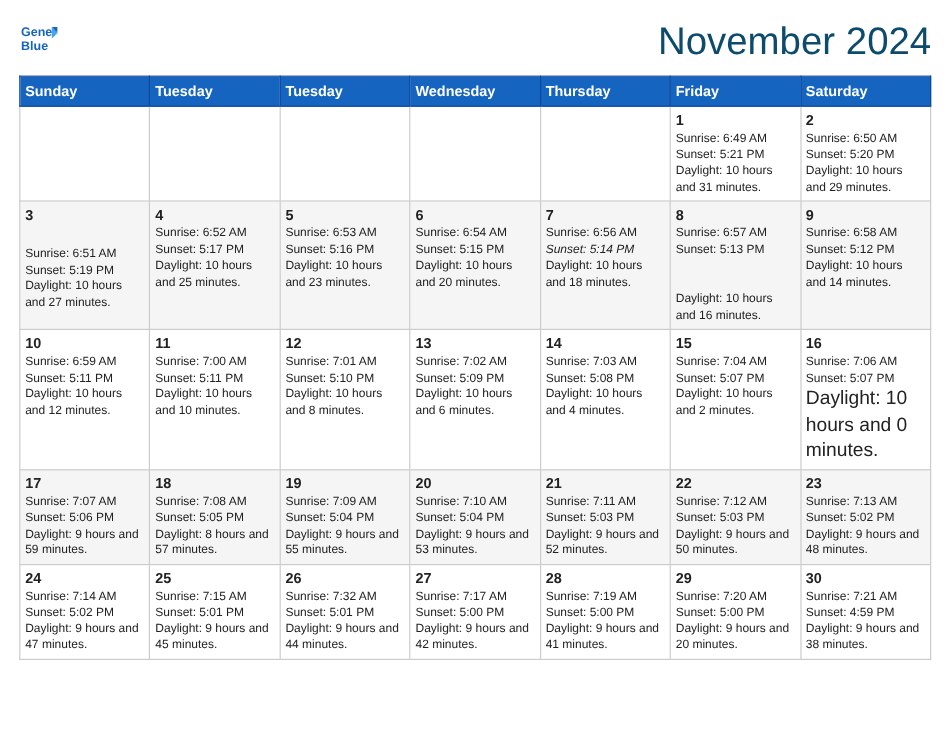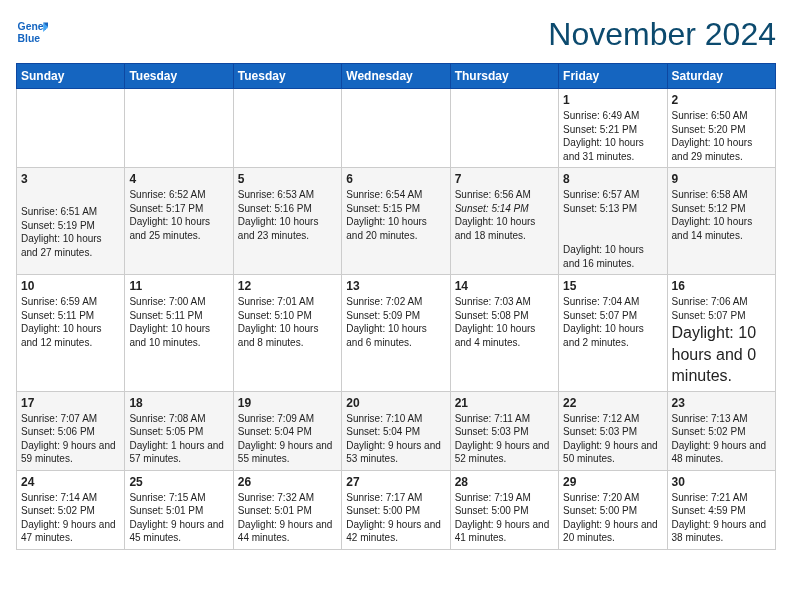--- a/index.html
+++ b/index.html
@@ -215,21 +215,21 @@
         <td>
           <span class="day-num">17</span>
           <div style="font-size: 10px; line-height: 1.35;">Sunrise: 7:07 AM</div>
           <div style="font-size: 10px; line-height: 1.35;">Sunset: 5:06 PM</div>
           <div style="font-size: 10px; line-height: 1.35;">Daylight: 9 hours and 59 minutes.</div>
         </td>
         <td>
           <span class="day-num">18</span>
           <div style="font-size: 10px; line-height: 1.35;">Sunrise: 7:08 AM</div>
           <div style="font-size: 10px; line-height: 1.35;">Sunset: 5:05 PM</div>
-          <div style="font-size: 10px; line-height: 1.35;">Daylight: 1 hours and 57 minutes.</div>
+          <div style="font-size: 10px; line-height: 1.35;">Daylight: 8 hours and 57 minutes.</div>
         </td>
         <td>
           <span class="day-num">19</span>
           <div style="font-size: 10px; line-height: 1.35;">Sunrise: 7:09 AM</div>
           <div style="font-size: 10px; line-height: 1.35;">Sunset: 5:04 PM</div>
           <div style="font-size: 10px; line-height: 1.35;">Daylight: 9 hours and 55 minutes.</div>
         </td>
         <td>
           <span class="day-num">20</span>
           <div style="font-size: 10px; line-height: 1.35;">Sunrise: 7:10 AM</div>

